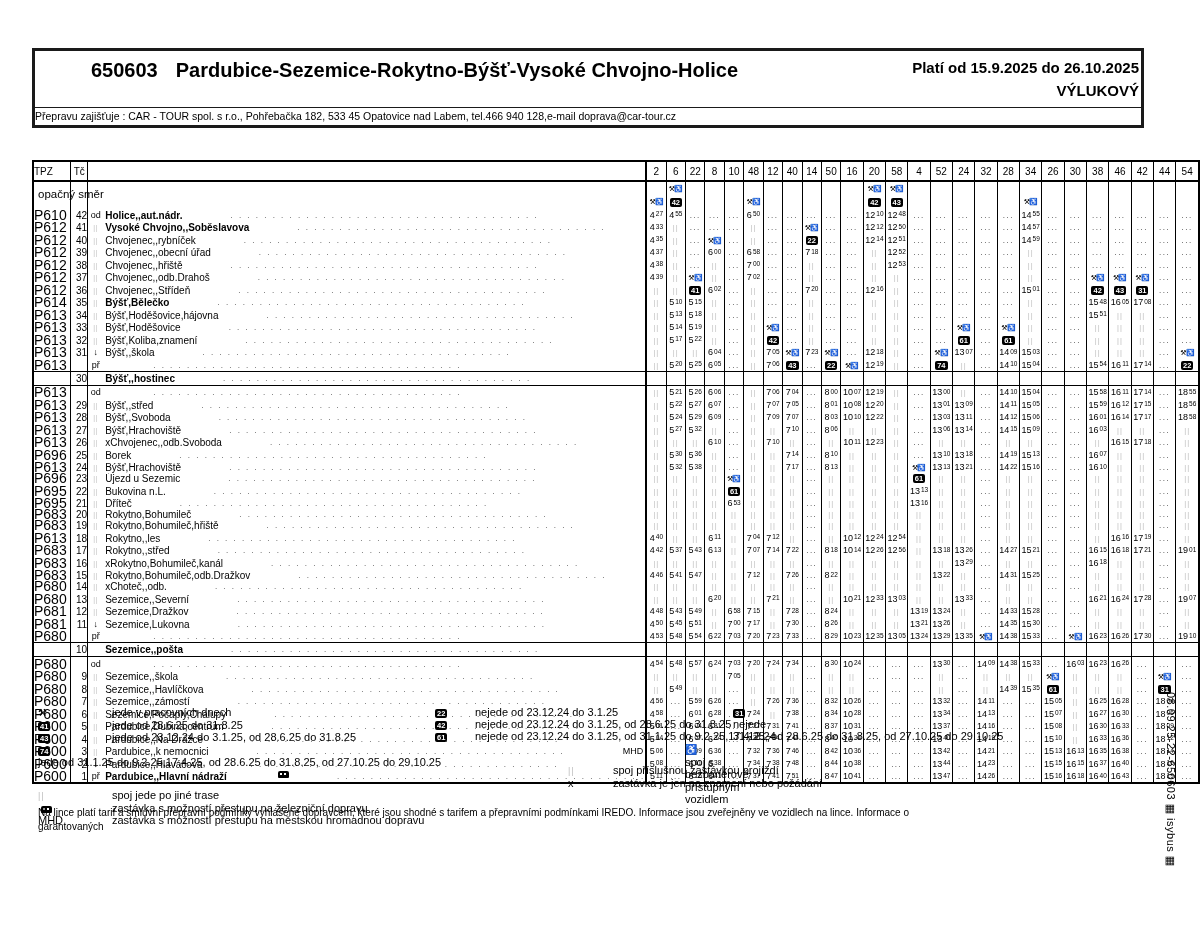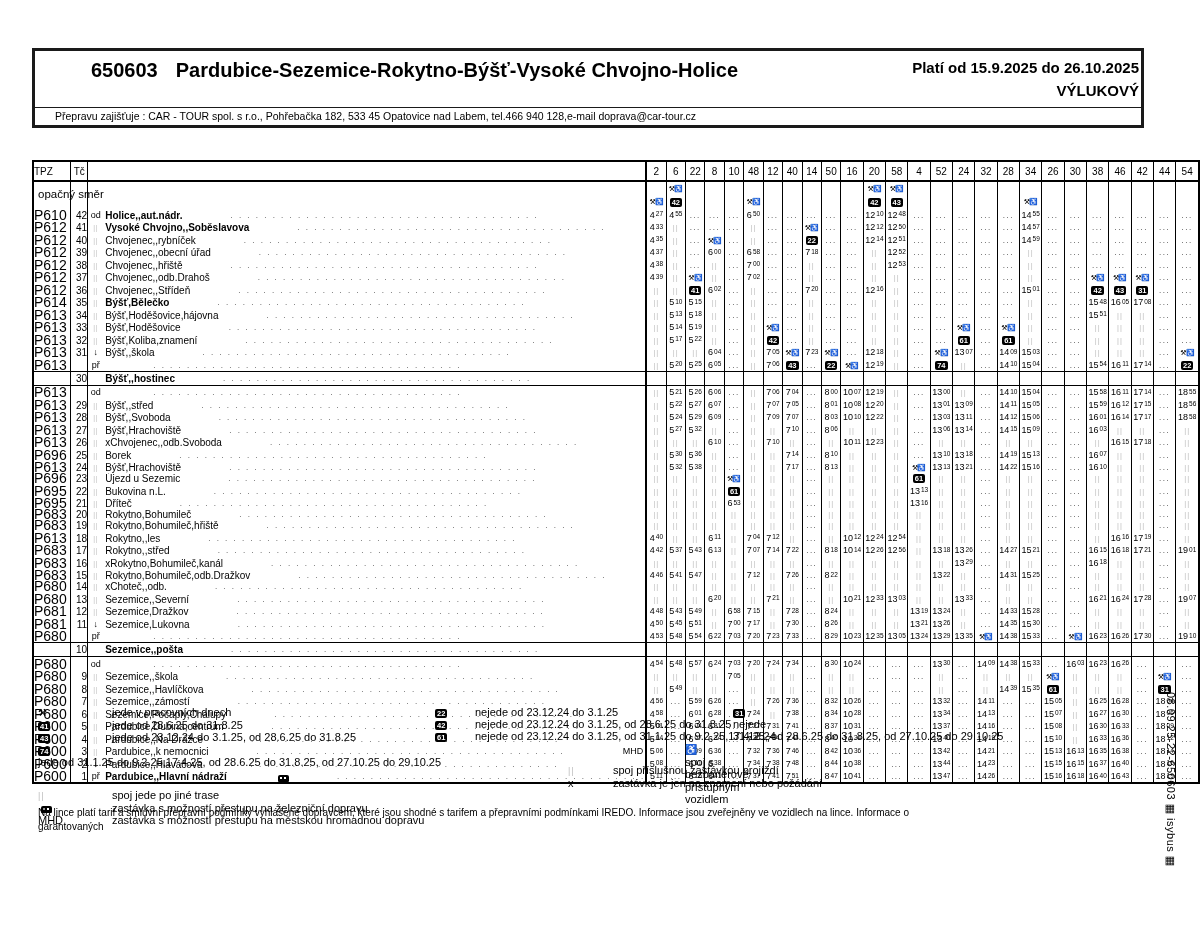--- a/index.html
+++ b/index.html
@@ -6,36 +6,36 @@
   body{width:1200px;height:927px;position:relative;font-family:"Liberation Sans",sans-serif;color:#000;overflow:hidden;}
   .abs{position:absolute;}
   
   .hdrbox{left:32px;top:48px;width:1112px;height:80px;border:3px solid #1a1a1a;box-sizing:border-box;}
   .titlerow{position:absolute;left:8px;top:8px;right:0;height:48px;margin-left:48px;}
   .lineno{font-size:20px;font-weight:700;letter-spacing:0;}
   .ttl{font-size:20px;font-weight:700;margin-left:18px;}
   .hdr-right{position:absolute;right:2px;top:0;text-align:right;}
   .valid{font-size:15px;font-weight:700;}
   .vtype{font-size:15px;font-weight:700;margin-top:6px;}
-  .oper{position:absolute;left:0;right:0;bottom:0;height:18px;border-top:1.5px solid #1a1a1a;font-size:10.5px;padding:2px 20px;box-sizing:border-box;white-space:nowrap;overflow:hidden;}
+  .oper{position:absolute;left:0;right:0;bottom:0;height:18px;border-top:1.5px solid #1a1a1a;font-size:10.5px;padding:2px 0;box-sizing:border-box;white-space:nowrap;overflow:hidden;}
   .dirlabel{left:38px;top:144px;font-size:11.5px;margin-top:44px;}
   
   table.tt{position:absolute;left:32px;top:160px;border-collapse:collapse;table-layout:fixed;border:2px solid #000;}
   .tt th,.tt td{padding:0;margin:0;white-space:nowrap;overflow:hidden;font-weight:400;}
   .tt thead th{height:18px;border-bottom:2px solid #000;font-size:10px;vertical-align:middle;}
   .tt td{height:11px;line-height:11px;vertical-align:bottom;}
   tr.pre td{height:12px;line-height:12px;}
   .c-tpz{width:44px;text-align:left;font-size:14px;padding-left:3px;}
   .c-tc{width:26px;border-left:1px solid #000;text-align:right;padding-right:3px;font-size:10px;}
   .c-mk{width:26px;border-left:1px solid #000;text-align:center;font-size:9px;}
   .c-nm{width:184px;text-align:left;font-size:10px;border-right:2px solid #000;}
   .c-tm{width:28px;border-left:1px solid #000;text-align:center;font-size:9px;}
   thead .c-tpz{text-align:left;font-size:10px;}
   thead .c-tc{text-align:center;padding-right:0;}
-  .nmflex{display:flex;align-items:flex-end;gap:48px;}
+  .nmflex{display:flex;align-items:flex-start;gap:48px;}
   .lbl{flex:0 0 auto;padding-left:2px;}
   .ld{flex:1 1 auto;overflow:hidden;color:#333;font-size:8px;letter-spacing:2px;}
   .ld::after{content:". . . . . . . . . . . . . . . . . . . . . . . . . . . . . . . . . . . . .";}
   .sfx{flex:0 0 auto;font-size:9px;padding-right:2px;}
   .bold{font-weight:700;}
   tr.sec td{border-top:1.5px solid #000;border-bottom:1.5px solid #000;height:13px;line-height:13px;}
   .mkpass{color:#c2c2c2;font-size:7px;letter-spacing:0.5px;}
   
   .tm .h{font-size:9px;}
   .tm .mi{font-size:6.5px;vertical-align:1.5px;margin-left:1px;}

